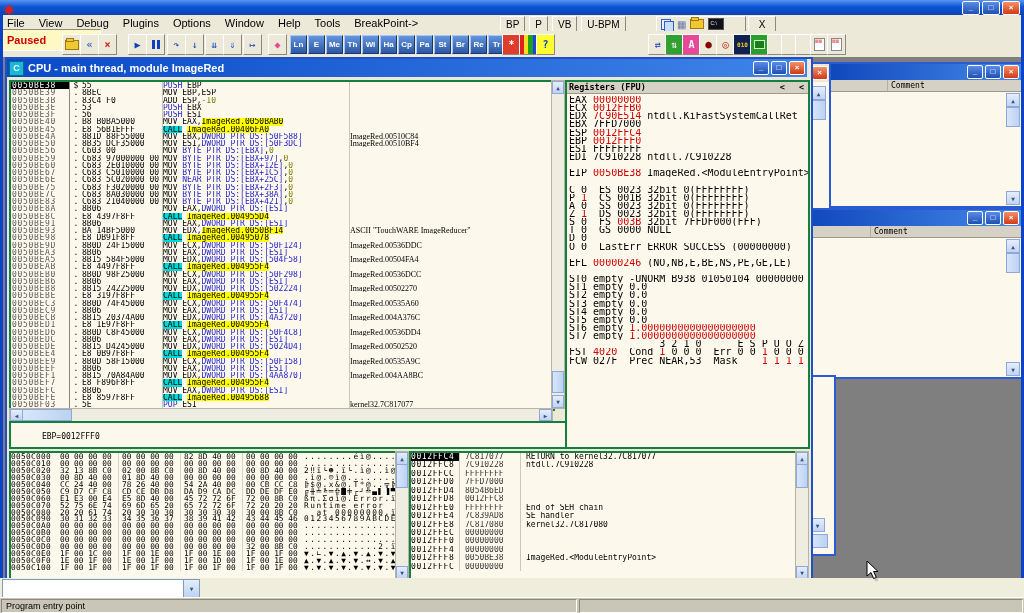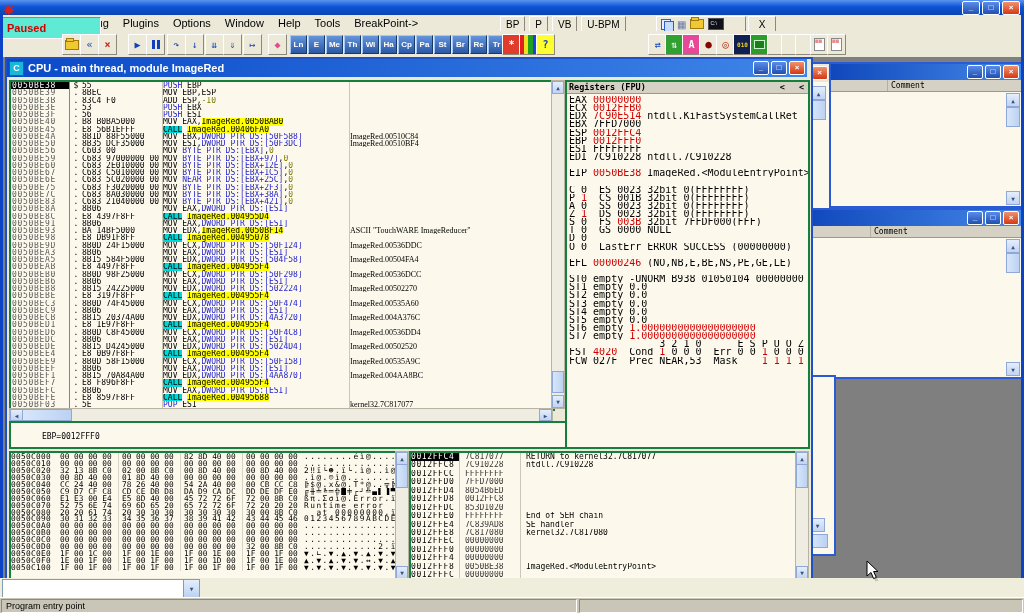--- a/index.html
+++ b/index.html
@@ -13,21 +13,21 @@
   .sideR{left:1021px;top:15px;width:3px;height:598px;background:#0A43C8;z-index:40;}
   .winbtn{width:16px;height:12px;margin-left:2px;border:1px solid #fff;border-radius:2px;
     background:linear-gradient(180deg,#5C8CE8,#2050B0);color:#fff;font:bold 8px "Liberation Sans",sans-serif;
     display:flex;align-items:center;justify-content:center;line-height:8px;}
   .winbtn.close{background:linear-gradient(180deg,#F0926C,#D43814);}
   .menubar{left:0;top:15px;width:1024px;height:16px;background:#ECE9D8;border-bottom:1px solid #D2CEBE;display:flex;align-items:center;}
   .mitem{padding:0 7px;font:11px "Liberation Sans",sans-serif;color:#000;height:16px;line-height:16px;}
   .pbtn{height:14px;padding:0 5px;background:#ECE9D8;border:1px solid;border-color:#FFFFFF #8C887C #8C887C #FFFFFF;
     font:10px "Liberation Sans",sans-serif;display:flex;align-items:center;justify-content:center;color:#000;}
   .toolbar{left:0;top:31px;width:1024px;height:26px;background:#ECE9D8;border-bottom:1px solid #C8C4B4;}
-  .paused{left:2px;top:17px;width:93px;height:20px;background:#5eead4;border:1px solid;border-color:#8C887C #FFFFFF #FFFFFF #8C887C;
+  .paused{left:2px;top:29px;width:93px;height:20px;background:#fef9c3;border:1px solid;border-color:#8C887C #FFFFFF #FFFFFF #8C887C;
     color:#D00000;font:bold 11px "Liberation Sans",sans-serif;display:flex;align-items:center;padding-left:4px;}
   .tbtn{top:34px;width:17px;height:19px;background:#ECE9D8;border:1px solid;border-color:#FFFFFF #8C887C #8C887C #FFFFFF;
     display:flex;align-items:center;justify-content:center;font-size:10px;color:#1040C0;overflow:hidden;}
   .lbtn{top:35px;width:15px;height:17px;background:linear-gradient(180deg,#6494DC,#2A58A4);border:1px solid;
     border-color:#A8C8F4 #173868 #173868 #A8C8F4;color:#fff;font:bold 8px "Liberation Sans",sans-serif;
     display:flex;align-items:center;justify-content:center;}
   .pausebars i{display:block;width:3px;height:9px;background:#1040C0;margin:0 1px;}
   .folder{width:12px;height:8px;background:#F0C830;border:1px solid #A07810;position:relative;}
   .folder:before{content:"";position:absolute;left:0;top:-3px;width:6px;height:2px;background:#F0C830;border:1px solid #A07810;}
   .gearbtn{background:#E03C2C !important;color:#fff !important;font-weight:bold;}
@@ -411,21 +411,20 @@
     </div>
 
     <div class="pane" style="left:402px;top:392px;width:386px;height:127px;">
       <div>
           <div class="srow"><span class="s-addr sel">0012FFC4</span><span class="s-val">7C817077</span><span class="s-comm">RETURN to kernel32.7C817077</span></div>
           <div class="srow"><span class="s-addr">0012FFC8</span><span class="s-val">7C910228</span><span class="s-comm">ntdll.7C910228</span></div>
           <div class="srow"><span class="s-addr">0012FFCC</span><span class="s-val">FFFFFFFF</span><span class="s-comm"></span></div>
           <div class="srow"><span class="s-addr">0012FFD0</span><span class="s-val">7FFD7000</span><span class="s-comm"></span></div>
           <div class="srow"><span class="s-addr">0012FFD4</span><span class="s-val">8054B6ED</span><span class="s-comm"></span></div>
           <div class="srow"><span class="s-addr">0012FFD8</span><span class="s-val">0012FFC8</span><span class="s-comm"></span></div>
-          <div class="srow"><span class="s-addr">0012FFDC</span><span class="s-val">853D1020</span><span class="s-comm"></span></div>
           <div class="srow"><span class="s-addr">0012FFE0</span><span class="s-val">FFFFFFFF</span><span class="s-comm">End of SEH chain</span></div>
           <div class="srow"><span class="s-addr">0012FFE4</span><span class="s-val">7C839AD8</span><span class="s-comm">SE handler</span></div>
           <div class="srow"><span class="s-addr">0012FFE8</span><span class="s-val">7C817080</span><span class="s-comm">kernel32.7C817080</span></div>
           <div class="srow"><span class="s-addr">0012FFEC</span><span class="s-val">00000000</span><span class="s-comm"></span></div>
           <div class="srow"><span class="s-addr">0012FFF0</span><span class="s-val">00000000</span><span class="s-comm"></span></div>
           <div class="srow"><span class="s-addr">0012FFF4</span><span class="s-val">00000000</span><span class="s-comm"></span></div>
           <div class="srow"><span class="s-addr">0012FFF8</span><span class="s-val">0050BE38</span><span class="s-comm">ImageRed.&lt;ModuleEntryPoint&gt;</span></div>
           <div class="srow"><span class="s-addr">0012FFFC</span><span class="s-val">00000000</span><span class="s-comm"></span></div>
         </div>
     </div>

